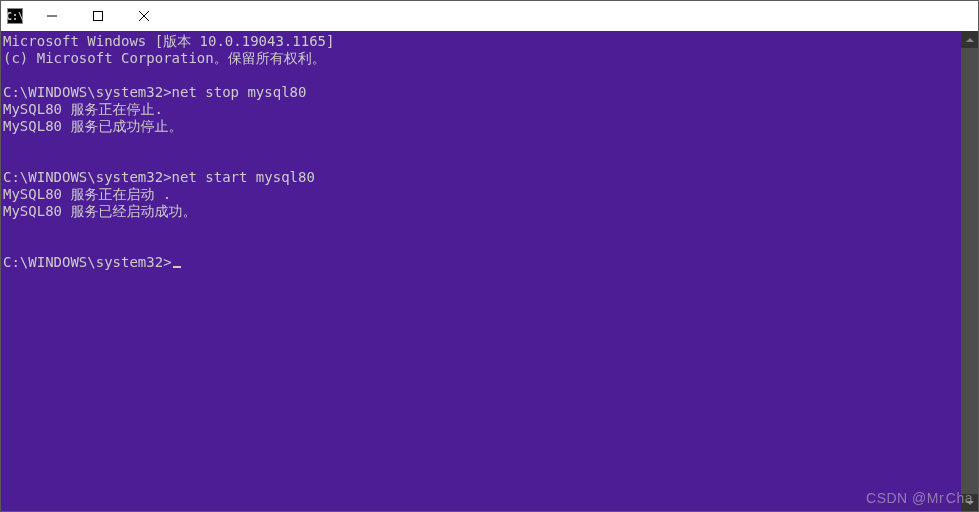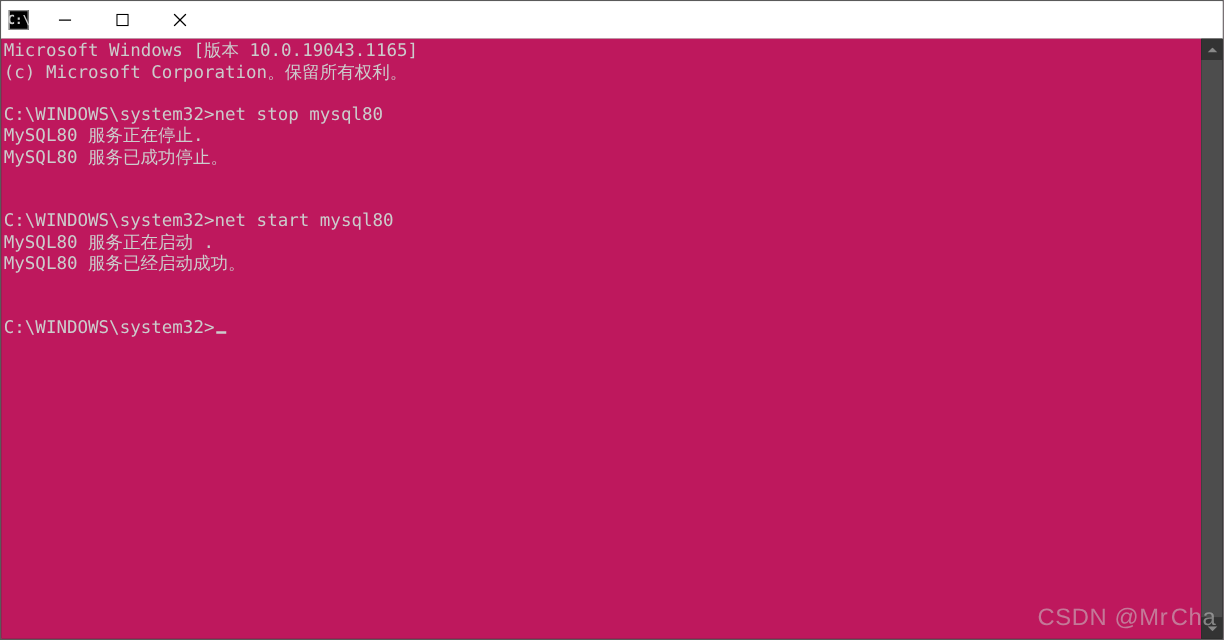--- a/index.html
+++ b/index.html
@@ -59,21 +59,21 @@
     }
     .win-btn svg { width: 10px; height: 10px; }
     .terminal-wrap {
       flex: 1;
       display: flex;
       background: #000;
       min-height: 0;
     }
     .terminal {
       flex: 1;
-      background: #be185d;
+      background: #4c1d95;
       color: #cccccc;
       font-family: "NSimSun", "SimSun", "Consolas", monospace;
       font-size: 14px;
       line-height: 17px;
       padding: 2px 0 0 2px;
       white-space: pre;
       overflow: hidden;
     }
     .cursor {
       display: inline-block;
@@ -104,21 +104,21 @@
       position: absolute;
       top: 0; left: 0; right: 0;
       height: 100%;
       background: #4d4d4d;
     }
     .watermark {
       position: absolute;
       right: 6px;
       bottom: 6px;
       color: rgba(200,200,200,0.55);
-      font-size: 19px;
+      font-size: 14px;
       font-family: Arial, sans-serif;
       letter-spacing: 0.5px;
       pointer-events: none;
     }
   </style>
 </head>
 <body>
 
 <div class="window">
   <div class="titlebar">

